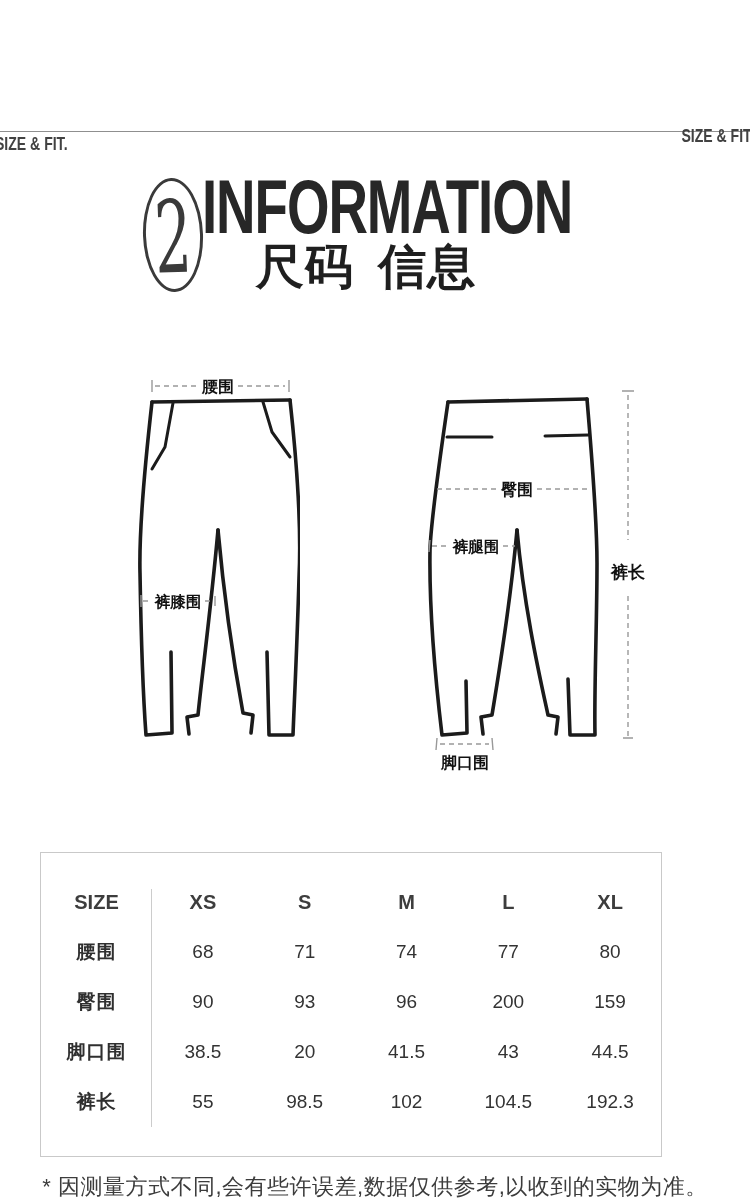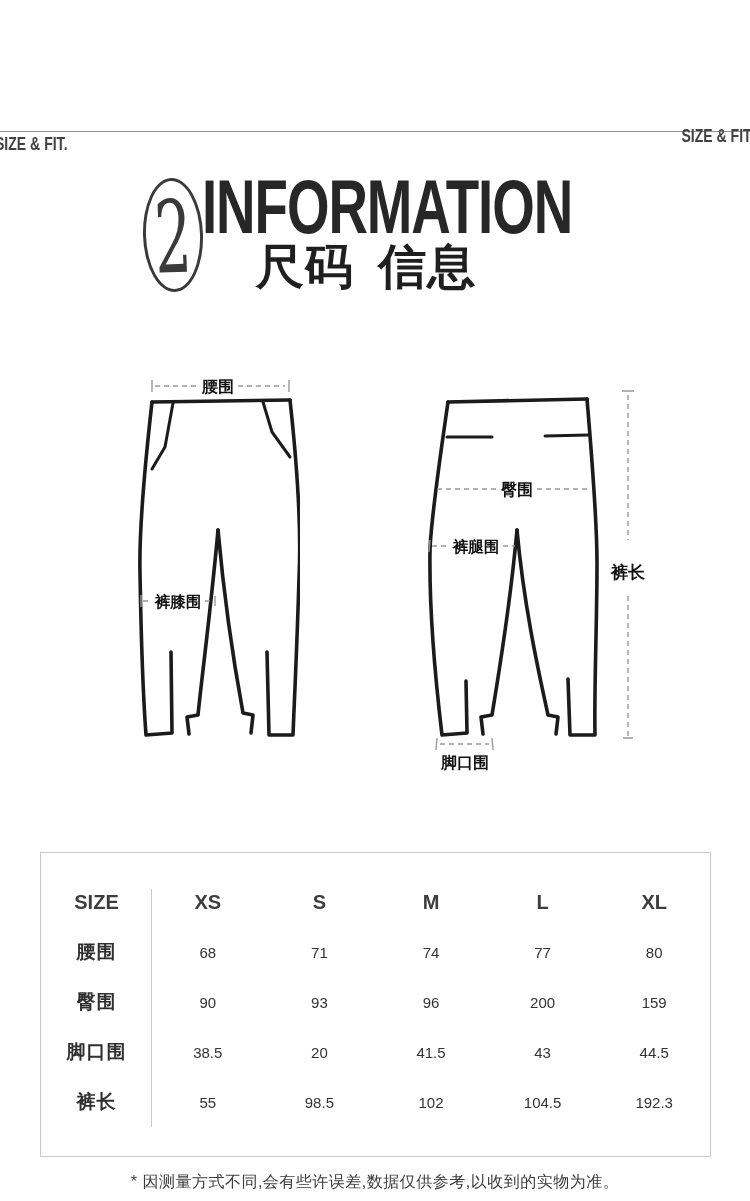--- a/index.html
+++ b/index.html
@@ -31,30 +31,30 @@
   
   .svg-front{position:absolute;left:128px;top:378px;}
   .svg-back{position:absolute;left:418px;top:378px;}
   .outline{stroke:#1b1b1b;stroke-width:3.6;fill:none;stroke-linecap:round;stroke-linejoin:round;}
   .thin{stroke:#1b1b1b;stroke-width:3;fill:none;stroke-linecap:round;}
   .meas{stroke:#999;stroke-width:1.4;fill:none;}
   .dash{stroke-dasharray:5 4;}
   .dlabel{font-family:"Liberation Sans",sans-serif;font-weight:bold;fill:#111;text-anchor:middle;}
 
   
-  .panel{position:absolute;left:40px;top:852px;width:671px;height:305px;box-sizing:border-box;
+  .panel{position:absolute;left:40px;top:852px;width:622px;height:305px;box-sizing:border-box;
          border:1px solid #c9c9c9;background:#fff;}
   .grid{display:grid;grid-template-columns:111px repeat(5,1fr);grid-auto-rows:50px;
         align-items:center;justify-items:center;padding-top:24px;}
   .th{font-weight:bold;font-size:20px;color:#3d3d3d;}
   .rowlab{font-weight:bold;font-size:19px;color:#2f2f2f;letter-spacing:1px;}
-  .val{font-size:15px;color:#333;}
+  .val{font-size:19px;color:#333;}
   .vdivider{position:absolute;left:110px;top:36px;width:1px;height:238px;background:#ccc;}
 
-  .footnote{position:absolute;left:0;right:0;top:1172px;text-align:center;font-size:16px;
+  .footnote{position:absolute;left:0;right:0;top:1172px;text-align:center;font-size:22px;
             color:#3c3c3c;letter-spacing:0.5px;}
 </style>
 </head>
 <body>
 
 <div id="stage">
 
   <div class="top-rule"></div>
   <div class="sizefit sizefit-left">
     <span class="sizefit-inner">SIZE &amp; FIT.</span>

